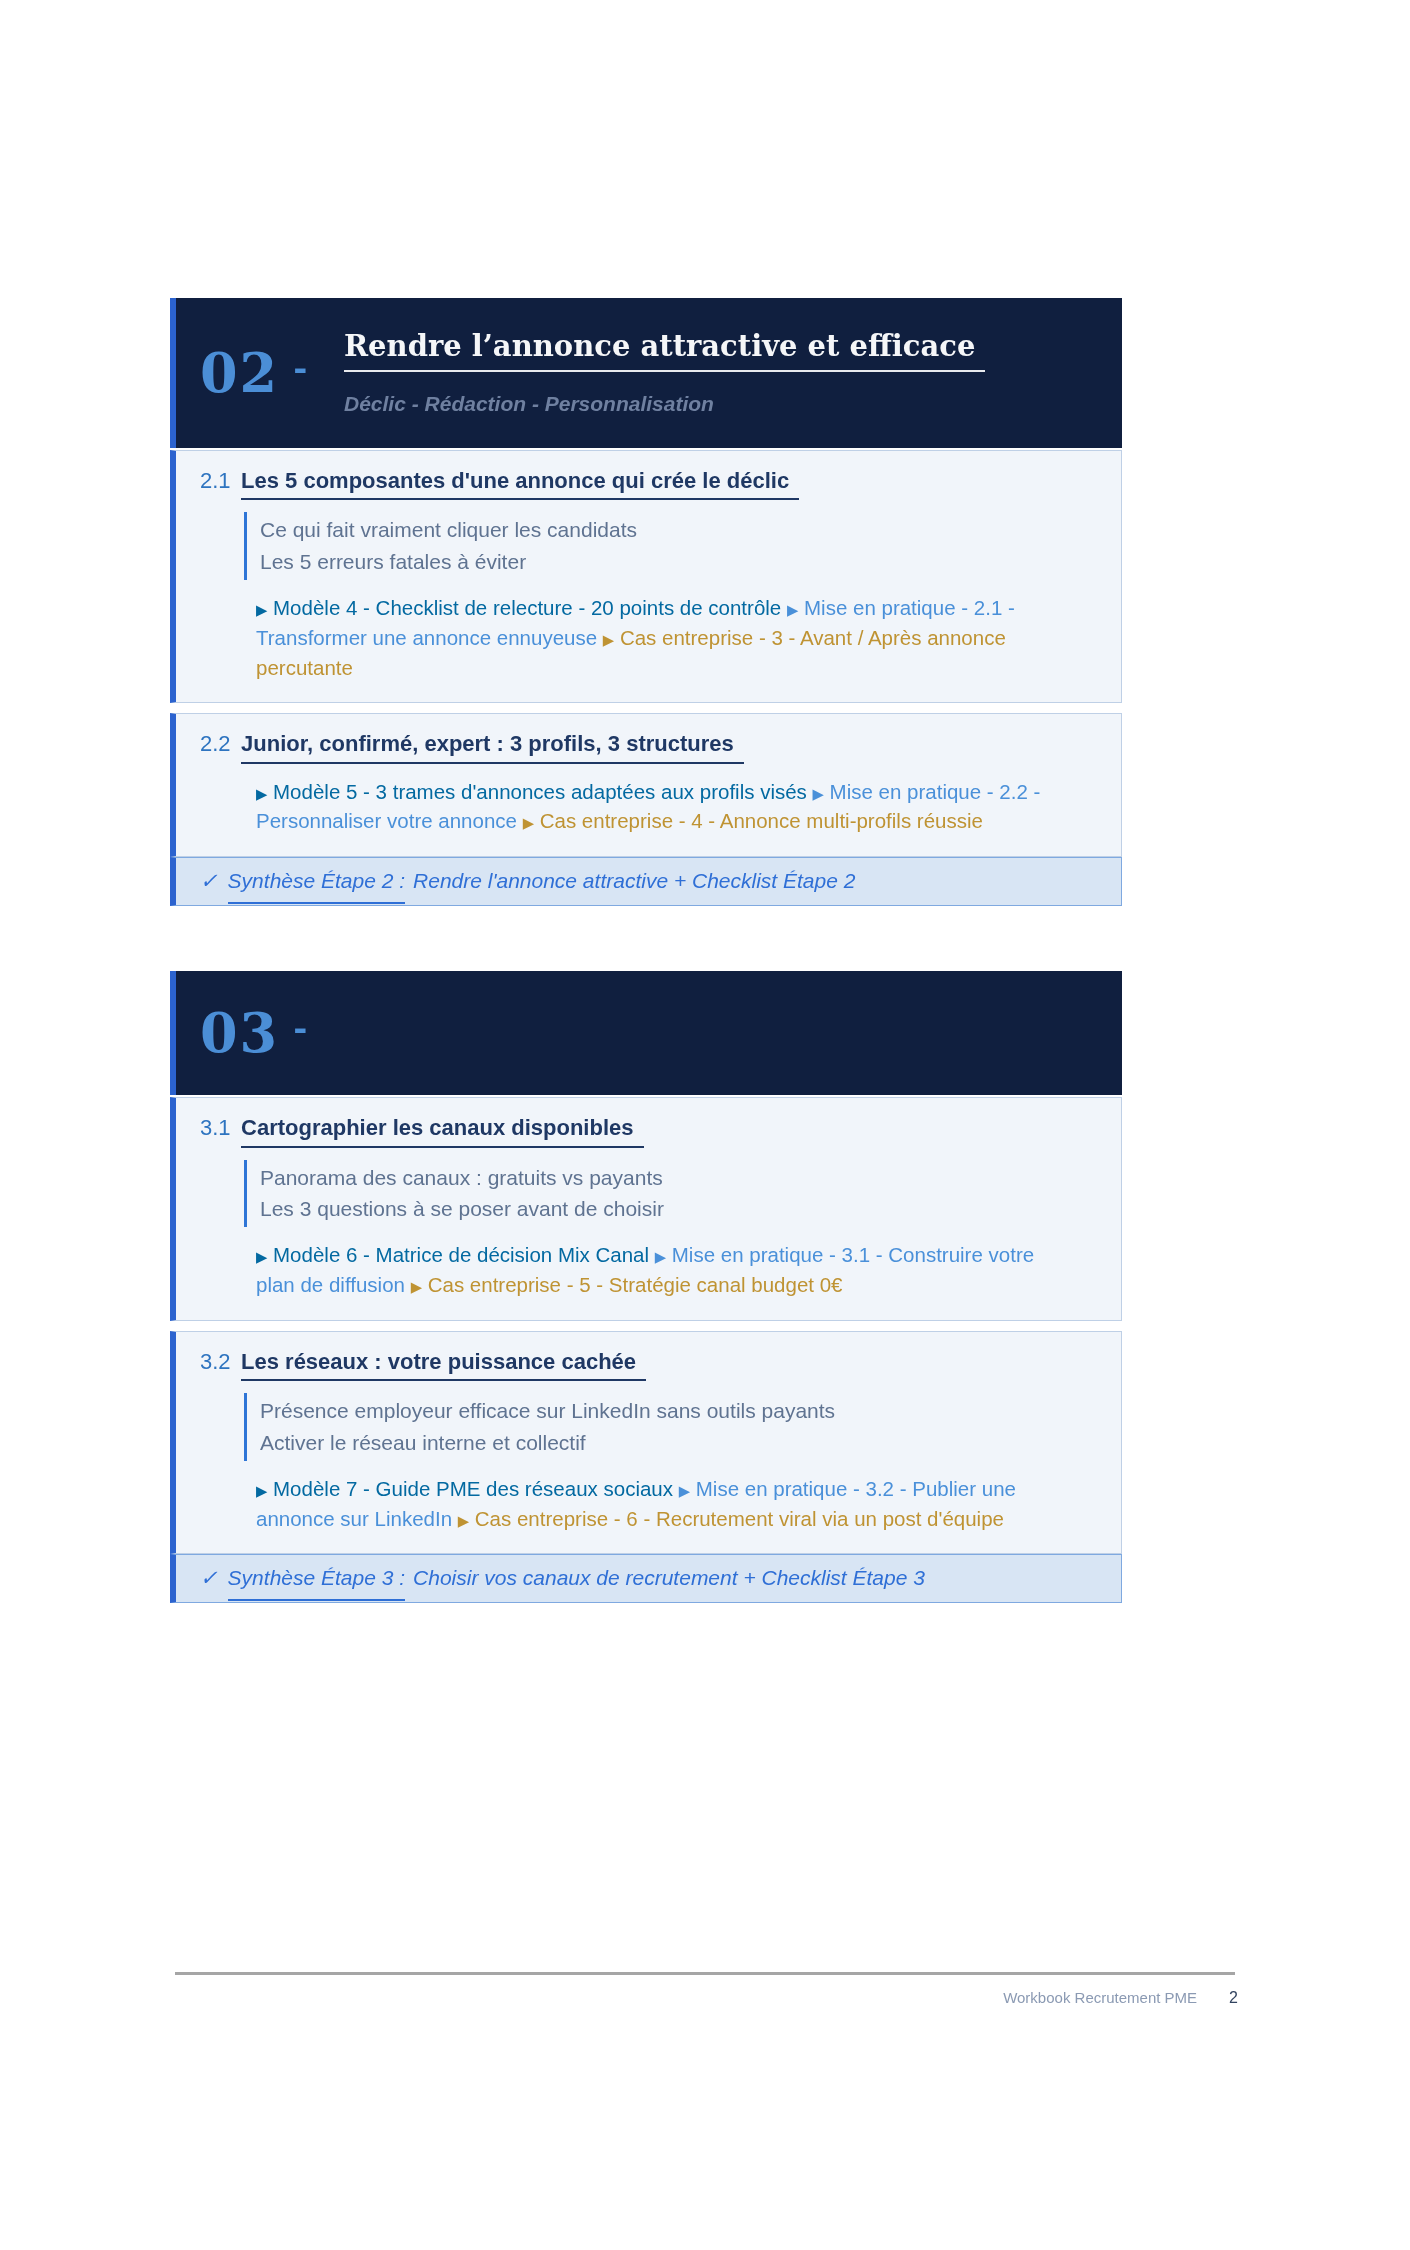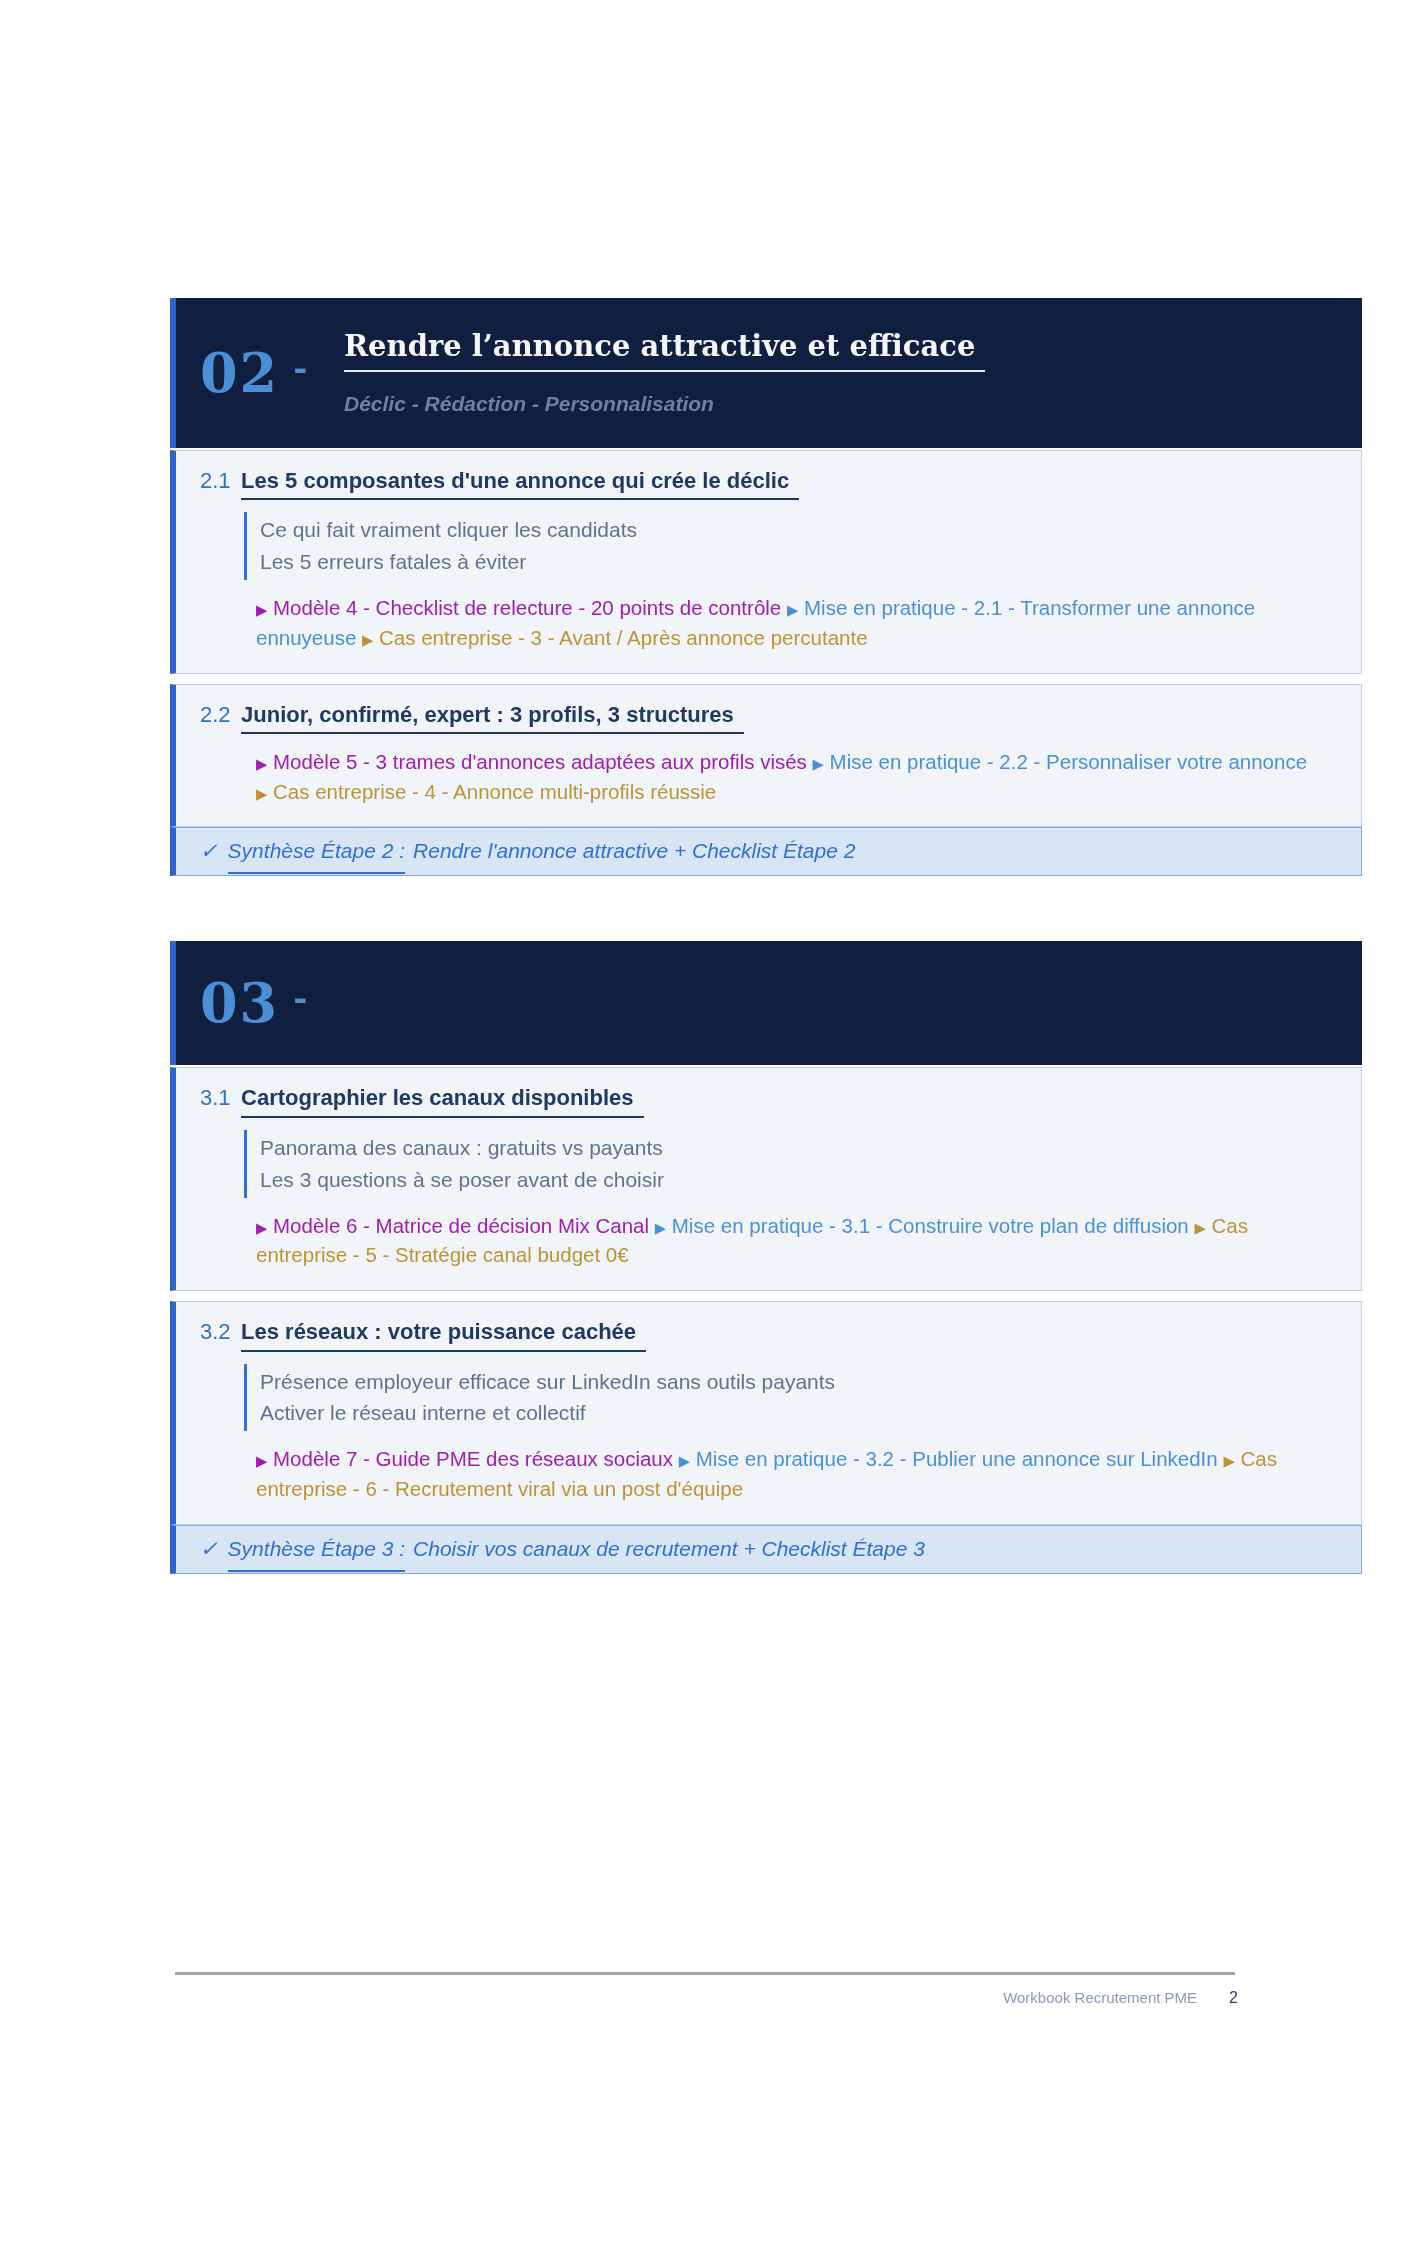--- a/index.html
+++ b/index.html
@@ -6,21 +6,21 @@
   .page{
     position:relative;
     width:1410px;height:2250px;
     background:#ffffff;
     font-family:"Liberation Sans",sans-serif;
     overflow:hidden;
   }
   .content{
     position:absolute;
     left:170px;top:298px;
-    width:1192px;
+    width:952px;
   }
   .section{margin-bottom:65px;}
 
   
   .section-header{
     background:#101f3f;
     border-left:6px solid #2c63cf;
     display:flex;
     align-items:center;
     box-sizing:border-box;
@@ -100,21 +100,21 @@
     line-height:1.52;
     color:#5f7391;
   }
   .resources{
     margin:13px 20px 0 56px;
     font-size:20.5px;
     line-height:1.45;
   }
   .res{display:inline;}
   .tri{font-size:0.72em;}
-  .res-model{color:#a21caf;}
+  .res-model{color:#0369a1;}
   .res-practice{color:#4a90d9;}
   .res-case{color:#bf9333;}
 
   
   .synthesis{
     background:#d8e5f4;
     border:1.5px solid #7fa9e0;
     border-left:6px solid #2c63cf;
     box-sizing:border-box;
     padding:11px 20px 12px 24px;

